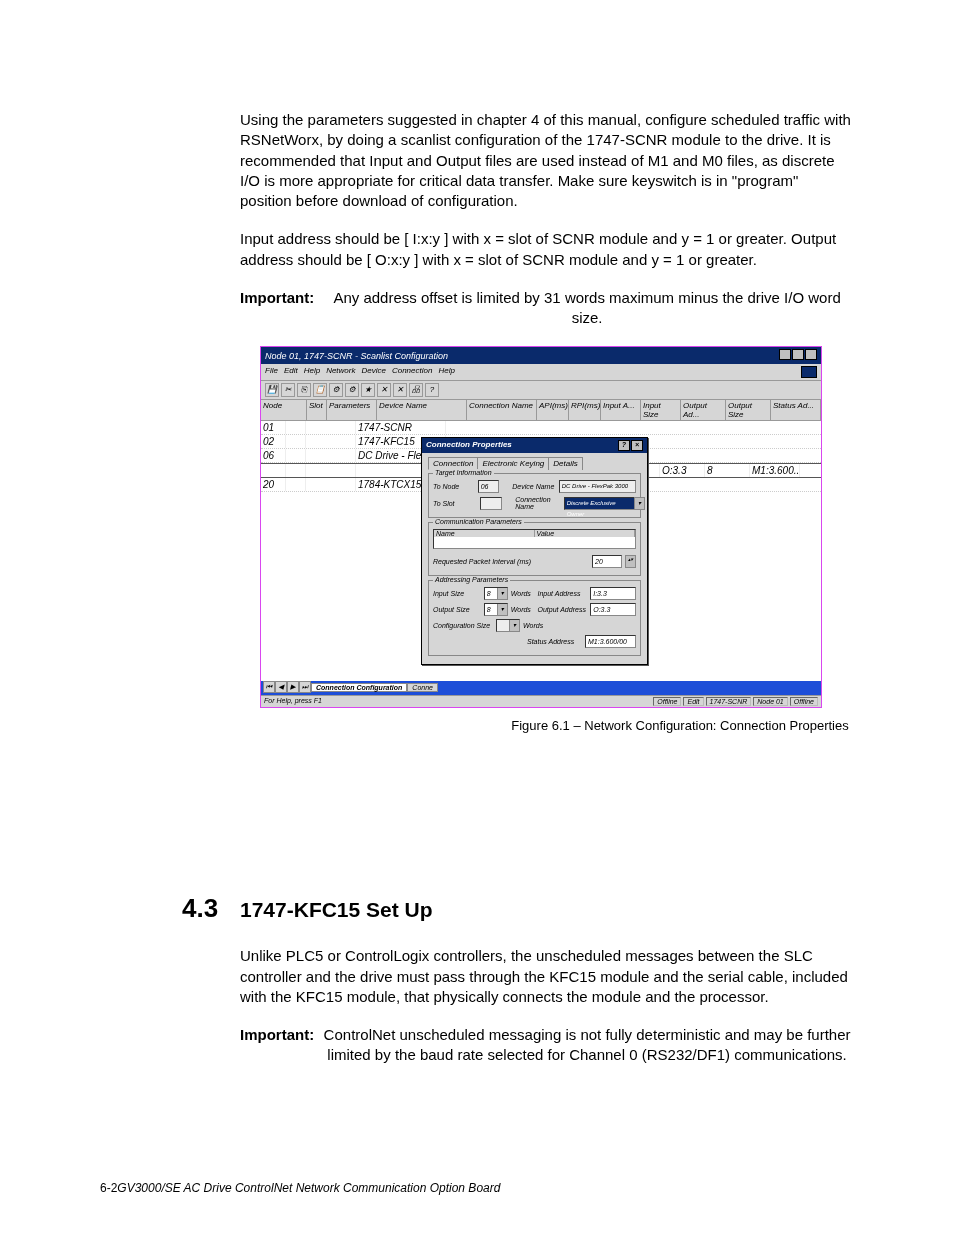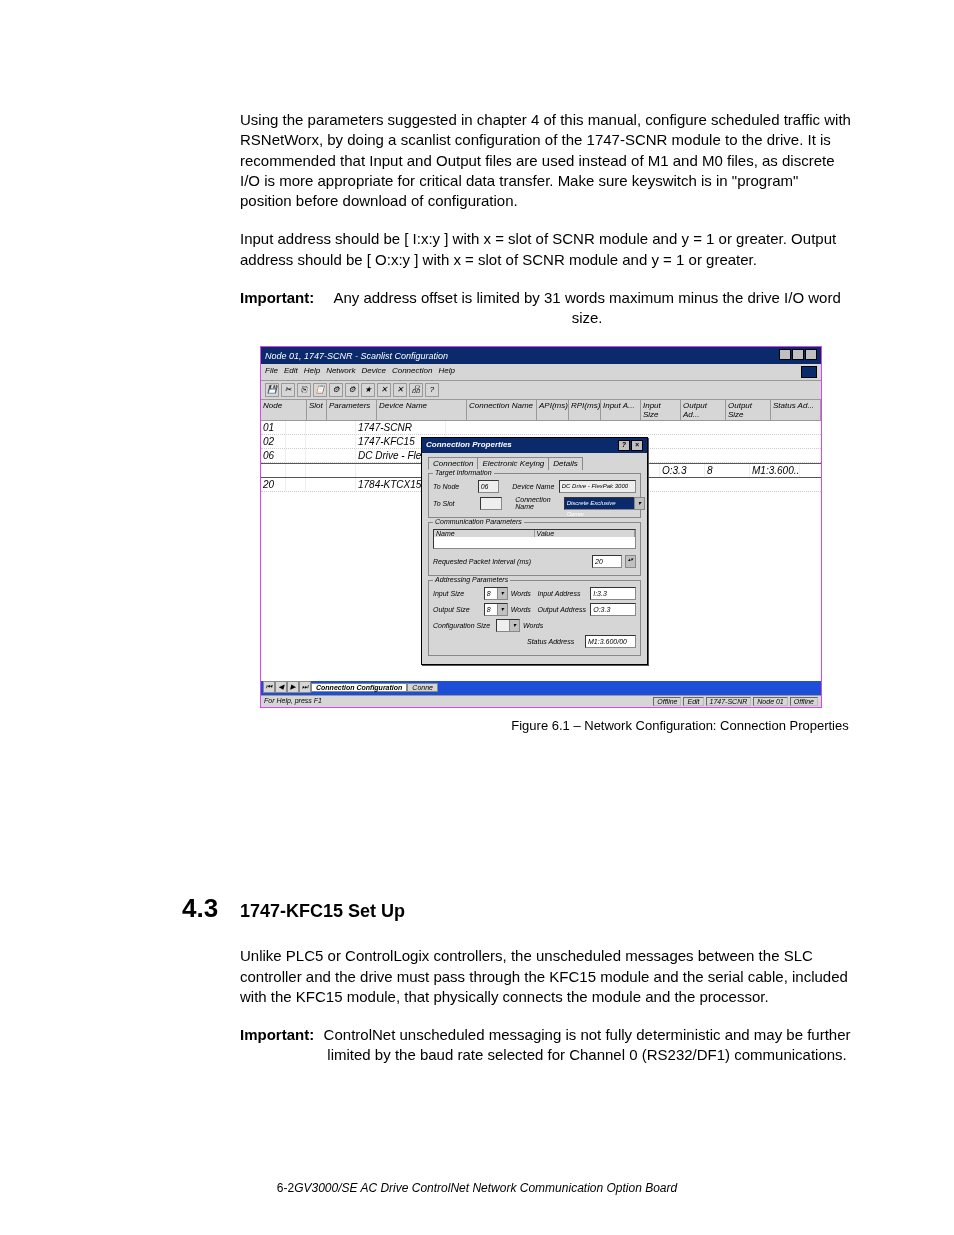--- a/index.html
+++ b/index.html
@@ -322,30 +322,30 @@
   .section-num {
     font-size: 26px;
     font-weight: bold;
     width: 140px;
     flex: 0 0 140px;
     text-align: left;
     padding-left: 82px;
     box-sizing: border-box;
   }
   .section-title {
-    font-size: 18px;
+    font-size: 21px;
     font-weight: bold;
   }
   .footer {
     position: absolute;
     bottom: 40px;
     left: 100px;
     right: 100px;
     display: flex;
-    justify-content: center;
+    justify-content: flex-start;
     font-size: 12px;
   }
   .footer .ftitle { font-style: italic; }
 </style>
 </head>
 <body>
 
 <div class="page">
 
   <div class="body-text">Using the parameters suggested in chapter 4 of this manual, configure scheduled traffic with RSNetWorx, by doing a scanlist configuration of the 1747-SCNR module to the drive. It is recommended that Input and Output files are used instead of M1 and M0 files, as discrete I/O is more appropriate for critical data transfer. Make sure keyswitch is in "program" position before download of configuration.</div>

